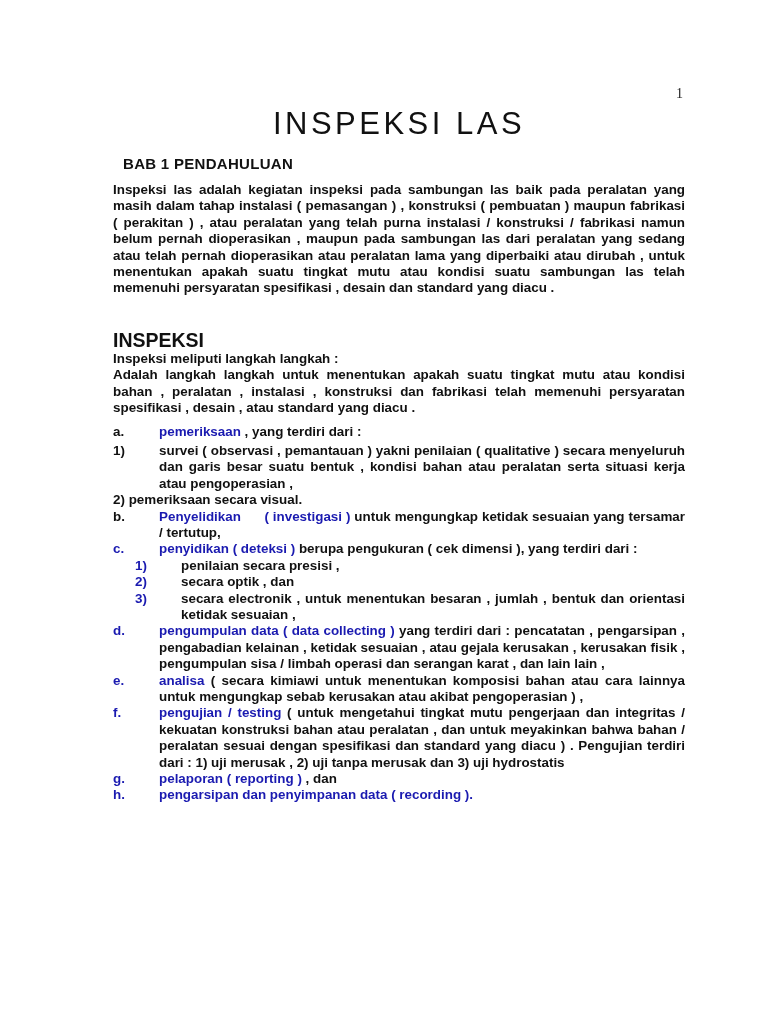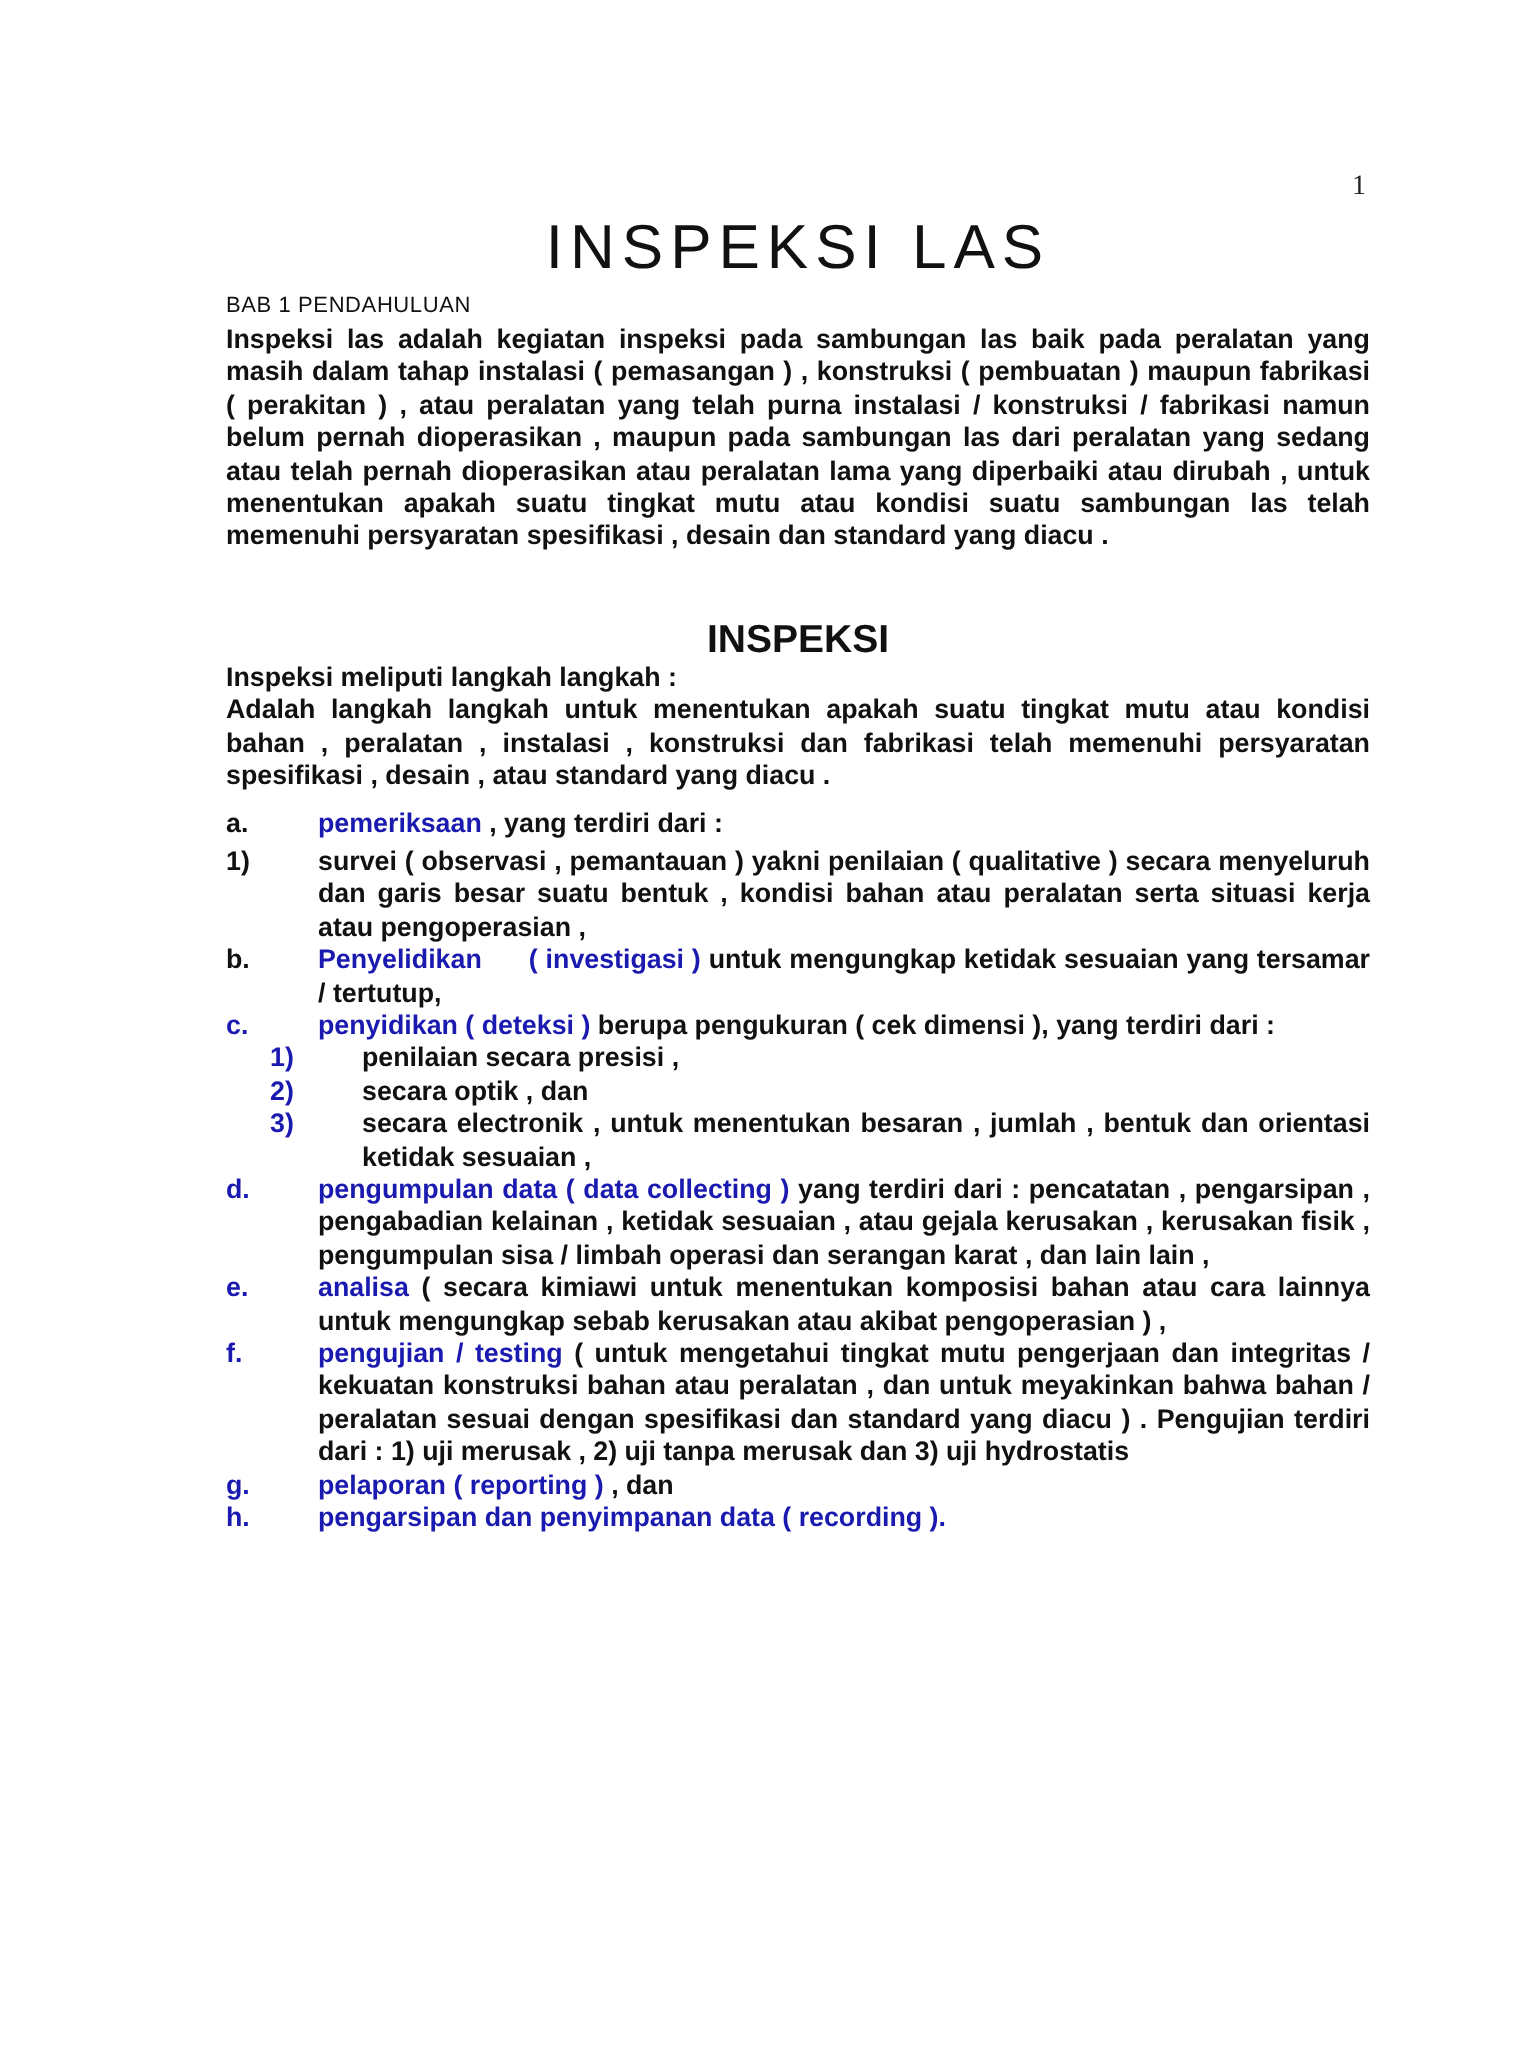--- a/index.html
+++ b/index.html
@@ -37,39 +37,38 @@
     .content {
       position: absolute;
       left: 113px;
       top: 145px;
       width: 572px;
       font-size: 13.4px;
       line-height: 16.4px;
       font-weight: bold;
     }
     .bab-heading {
-      font-weight: normal;
-      font-size: 11px;
+      font-weight: bold;
+      font-size: 15px;
       line-height: 17px;
       letter-spacing: 0.3px;
-      margin: 0;
+      margin: 10px;
     }
     .para {
       text-align: justify;
       text-align-last: left;
       margin: 0;
     }
     .gap { height: 16px; }
     .gap-sm { height: 8px; }
     .section-heading {
       font-size: 19.5px;
       line-height: 22px;
       margin: 0;
       font-weight: bold;
-      text-align: center;
     }
     .blue { color: #1a1ab0; }
     .list-row {
       display: flex;
       align-items: flex-start;
     }
     .marker {
       flex: 0 0 22px;
       width: 22px;
     }
@@ -113,20 +112,24 @@
 
   <div class="list-row">
     <span class="marker">a.</span>
     <span class="item-text">
       <span class="blue">pemeriksaan</span><span>  , yang terdiri dari :</span>
     </span>
   </div>
   <div class="list-row mt2">
     <span class="num-marker">1)</span>
     <span class="item-text">survei ( observasi , pemantauan  ) yakni penilaian ( qualitative ) secara menyeluruh dan garis besar suatu bentuk , kondisi bahan atau peralatan serta situasi kerja atau pengoperasian ,</span>
+  </div>
+  <div>
+    <span>2)</span>
+    <span>pemeriksaan secara visual.</span>
   </div>
 
   <div class="list-row">
     <span class="marker">b.</span>
     <span class="item-text">
       <span class="blue" style="white-space:pre">Penyelidikan      ( investigasi )</span><span> untuk mengungkap ketidak sesuaian yang tersamar / tertutup,</span>
     </span>
   </div>
 
   <div class="list-row">

